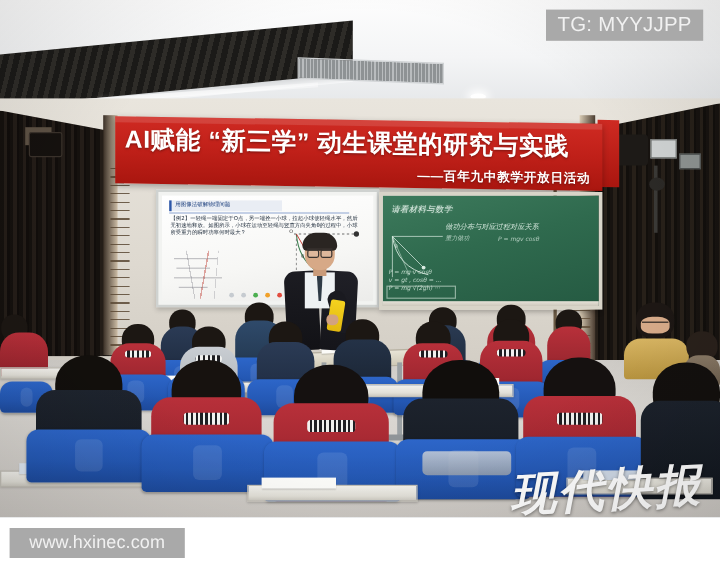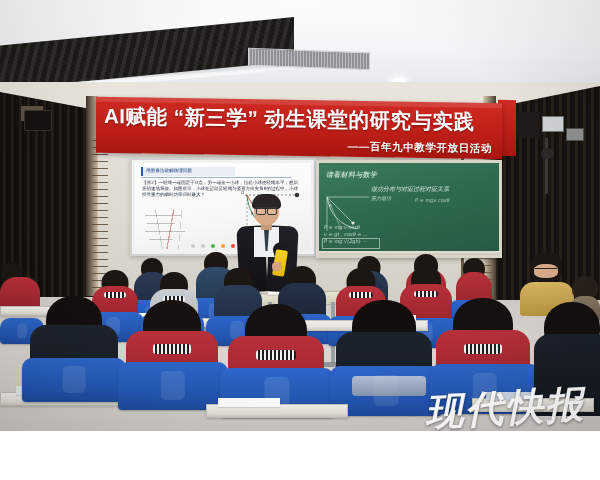--- a/index.html
+++ b/index.html
@@ -726,14 +726,16 @@
     <div class="desk" style="left:472px;top:398px;width:120px;height:12px;background:linear-gradient(180deg,#eceae2,#d3d0c7);"></div>
     <div class="paper" style="left:486px;top:392px;width:48px;height:8px;background:#cfd9e6;"></div>
 
     <div style="position:absolute;left:352px;top:376px;width:74px;height:20px;background:linear-gradient(180deg,rgba(210,214,218,.8),rgba(160,166,172,.8));border-radius:4px;"></div>
 
     <div class="wm-brand">现代快报</div>
 
     <div class="vignette"></div>
   </div>
 
+  <div class="ov" id="tg-overlay">TG: MYYJJPP</div>
+  <div class="ov" id="url-overlay">www.hxinec.com</div>
 
 </div>
 
 </body></html>

